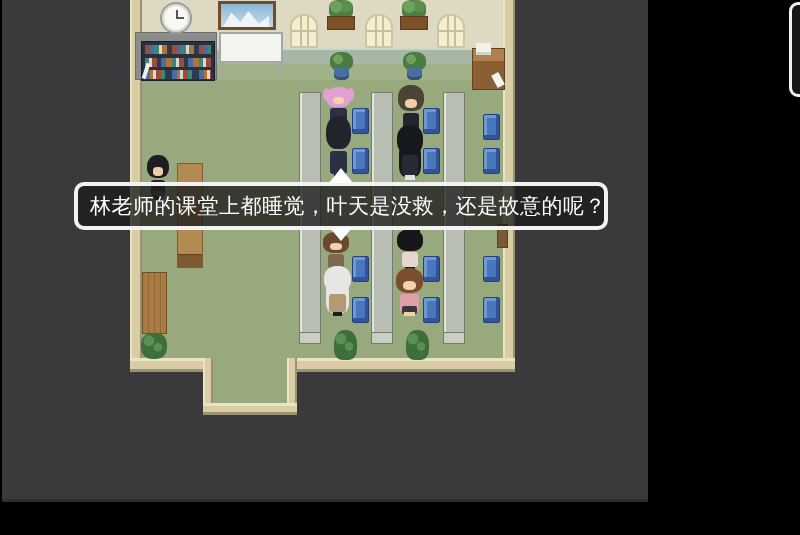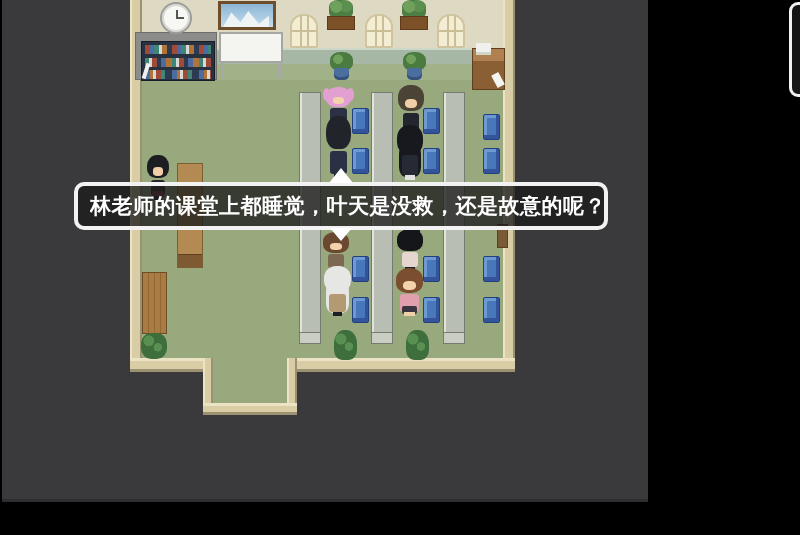--- a/index.html
+++ b/index.html
@@ -90,21 +90,21 @@
   .c-legs{bottom:0;left:34%;width:32%;height:9%;background:#1d1f26;}
   .c-head{top:0;left:8%;width:84%;height:52%;border-radius:46% 46% 40% 40%;}
   .c-face{top:27%;left:30%;width:40%;height:19%;border-radius:40%;}
   .c-tw{top:2%;width:26%;height:34%;border-radius:50%;}
   .c-bun{top:-6%;left:52%;width:30%;height:24%;border-radius:50%;}
 
   
   .dialogue-box{left:74px;top:182px;width:534px;height:48px;z-index:40;
     background:rgba(28,28,28,0.78);border:4px solid #f2f2f2;border-radius:10px;}
   .dialogue-text{position:absolute;left:12px;top:0;right:4px;height:40px;line-height:40px;
-    color:#fff;font-size:21px;font-weight:bold;letter-spacing:0.5px;white-space:nowrap;overflow:hidden;}
+    color:#fff;font-size:21px;font-weight:normal;letter-spacing:0.5px;white-space:nowrap;overflow:hidden;}
   .tail-up{left:329px;top:168px;width:0;height:0;z-index:41;
     border-left:12px solid transparent;border-right:12px solid transparent;border-bottom:15px solid #fff;}
   .continue-tri{left:330px;top:228px;width:0;height:0;z-index:41;
     border-left:11px solid transparent;border-right:11px solid transparent;border-top:13px solid #fff;}
 
   
   .partial-window{left:789px;top:2px;width:40px;height:95px;background:#161616;
     border:3px solid #f2f2f2;border-radius:9px;z-index:5;}
 </style>
 </head>

